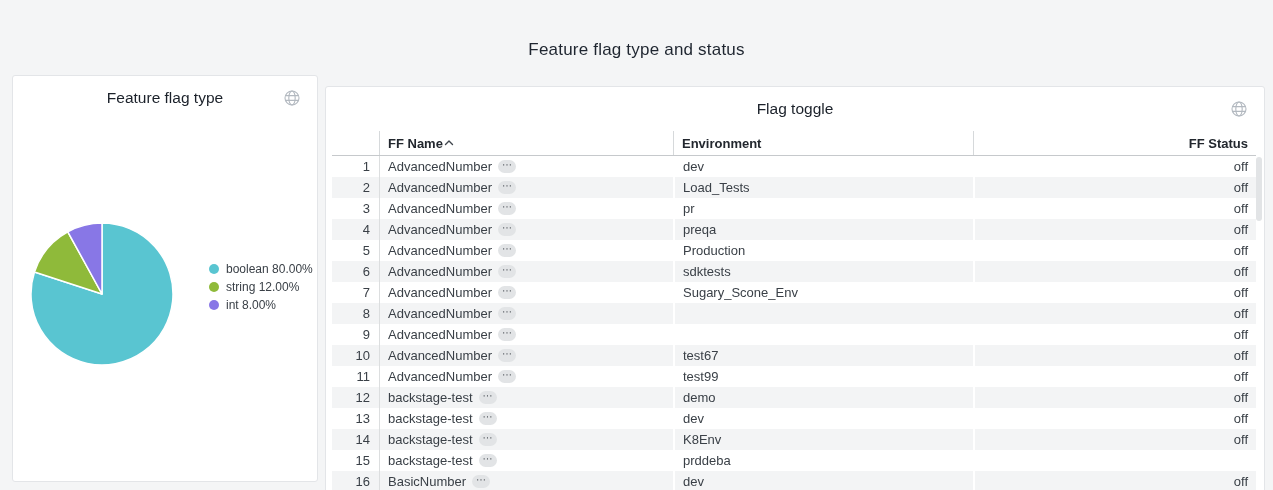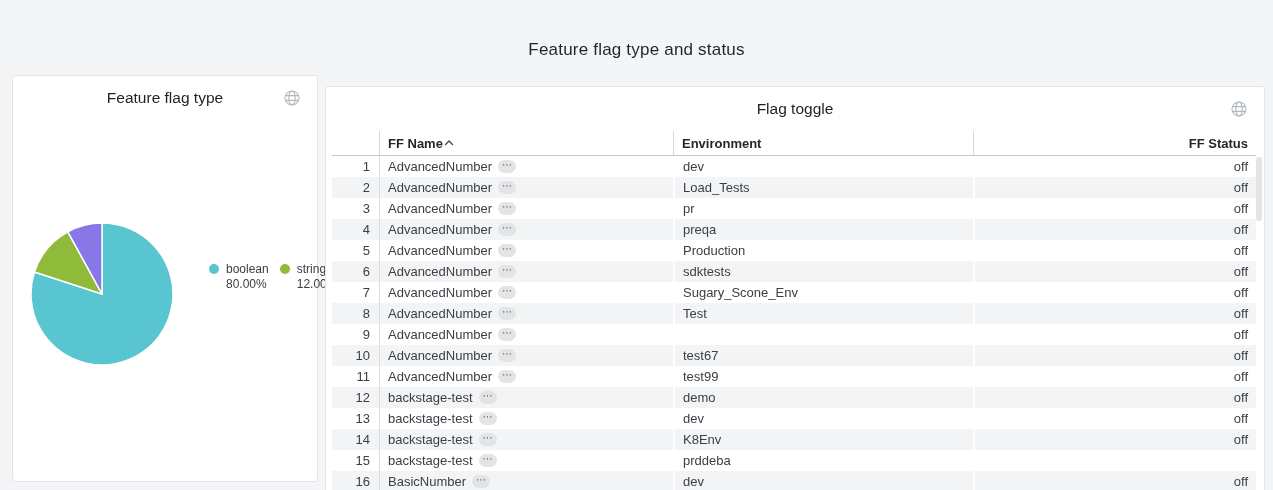--- a/index.html
+++ b/index.html
@@ -17,21 +17,21 @@
   .panel-table { left:325px; top:65px; width:940px; height:488px;margin-top:21px; }
 
   .panel-head { position:relative; height:44px; display:flex; align-items:center; justify-content:center; }
   .panel-title { margin:0; font-size:15.5px; font-weight:500; color:#1b212a; cursor:pointer; }
   .globe { position:absolute; right:16px; top:13px; width:18px; height:18px; color:#b3b9c0; cursor:pointer; }
   .globe svg { display:block; width:18px; height:18px; }
 
   
   .pie-svg { position:absolute; left:16px; top:145px; }
   .pie-legend { position:absolute; left:196px; top:186px; margin:0; padding:0; list-style:none;
-                display:flex; flex-direction:row; gap:11px; font-size:12px; color:#3a4047; }
+                display:flex; flex-direction:column; gap:3px; font-size:12px; color:#3a4047; }
   .legend-item { display:flex; align-items:flex-start; gap:7px; cursor:pointer; }
   .legend-bullet { width:10px; height:10px; border-radius:50%; flex:none; margin-top:2px; }
   .legend-text { max-width:88px; line-height:15px; }
 
   
   .table { position:absolute; left:6px; top:44px; right:8px; font-size:13px; }
   .cell { box-sizing:border-box; height:100%; display:flex; align-items:center; }
   .cell.num    { width:47px;  flex:none; justify-content:flex-end; padding-right:9px; }
   .cell.name   { width:294px; flex:none; padding-left:8px; }
   .cell.env    { width:300px; flex:none; padding-left:8px; }
@@ -186,21 +186,20 @@
     </div>
     <div class="cell env">Sugary_Scone_Env</div>
     <div class="cell status">off</div>
   </div>
         <div class="trow stripe">
     <div class="cell num">8</div>
     <div class="cell name">
       <span class="nm">AdvancedNumber</span>
       <span class="pill">⋯</span>
     </div>
-    <div class="cell env">Test</div>
     <div class="cell status">off</div>
   </div>
         <div class="trow">
     <div class="cell num">9</div>
     <div class="cell name">
       <span class="nm">AdvancedNumber</span>
       <span class="pill">⋯</span>
     </div>
     <div class="cell status">off</div>
   </div>

